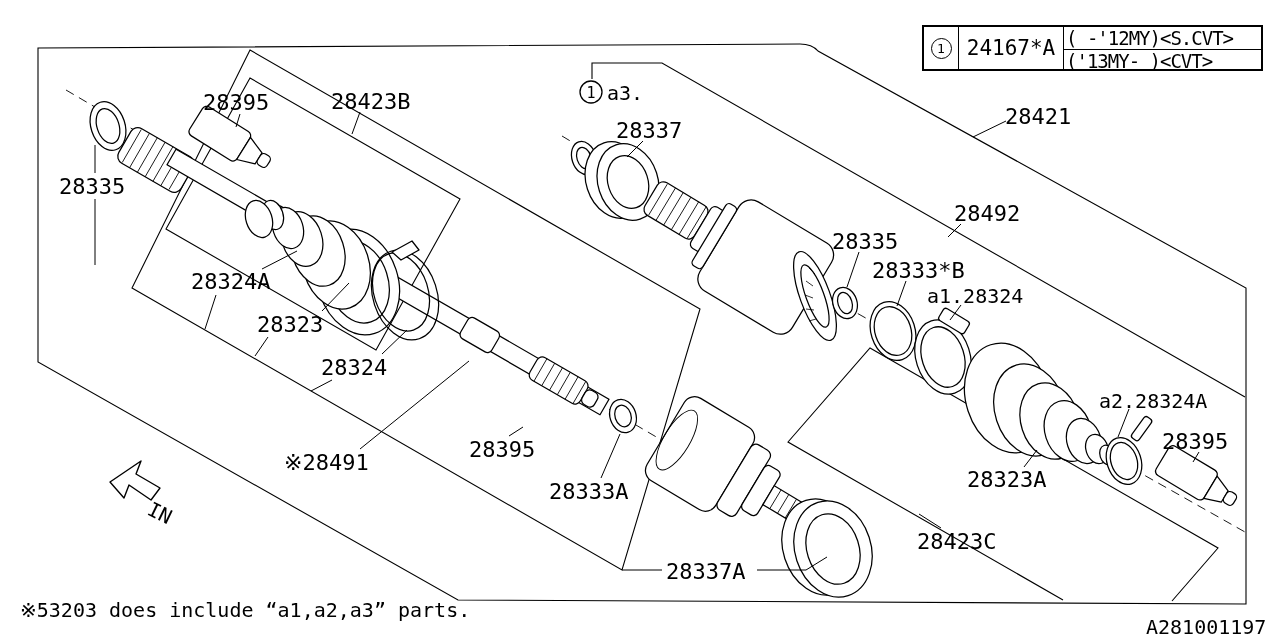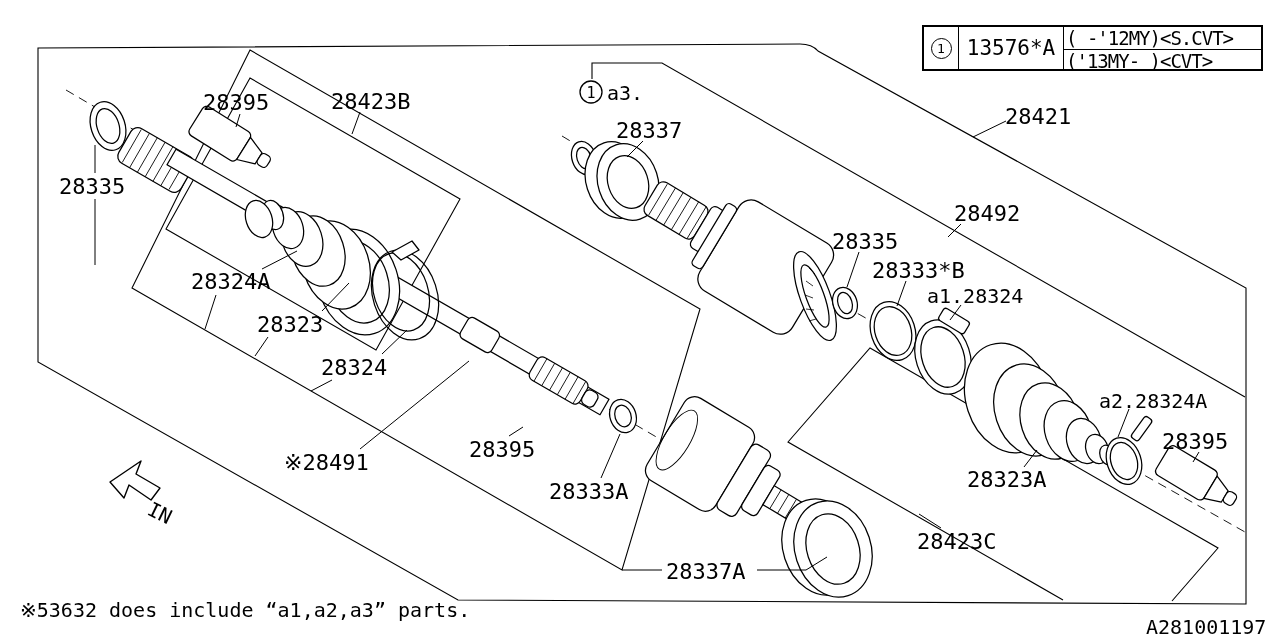--- a/index.html
+++ b/index.html
@@ -221,22 +221,22 @@
     <text x="1162" y="449">28395</text>
     <text x="967" y="487">28323A</text>
     <text x="917" y="549">28423C</text>
   </g>
 </svg>
 
   <div class="info-table">
     <div class="it-c1">
       <span class="it-circ">1</span>
     </div>
-    <div class="it-c2">13576*A</div>
+    <div class="it-c2">24167*A</div>
     <div class="it-c3">
       <div class="it-row">( -'12MY)&lt;S.CVT&gt;</div>
       <div class="it-row">('13MY- )&lt;CVT&gt;</div>
     </div>
   </div>
 
-  <div class="footnote">※53632 does include “a1,a2,a3” parts.</div>
+  <div class="footnote">※53203 does include “a1,a2,a3” parts.</div>
   <div class="docnum">A281001197</div>
 </div>
 
 </body></html>

